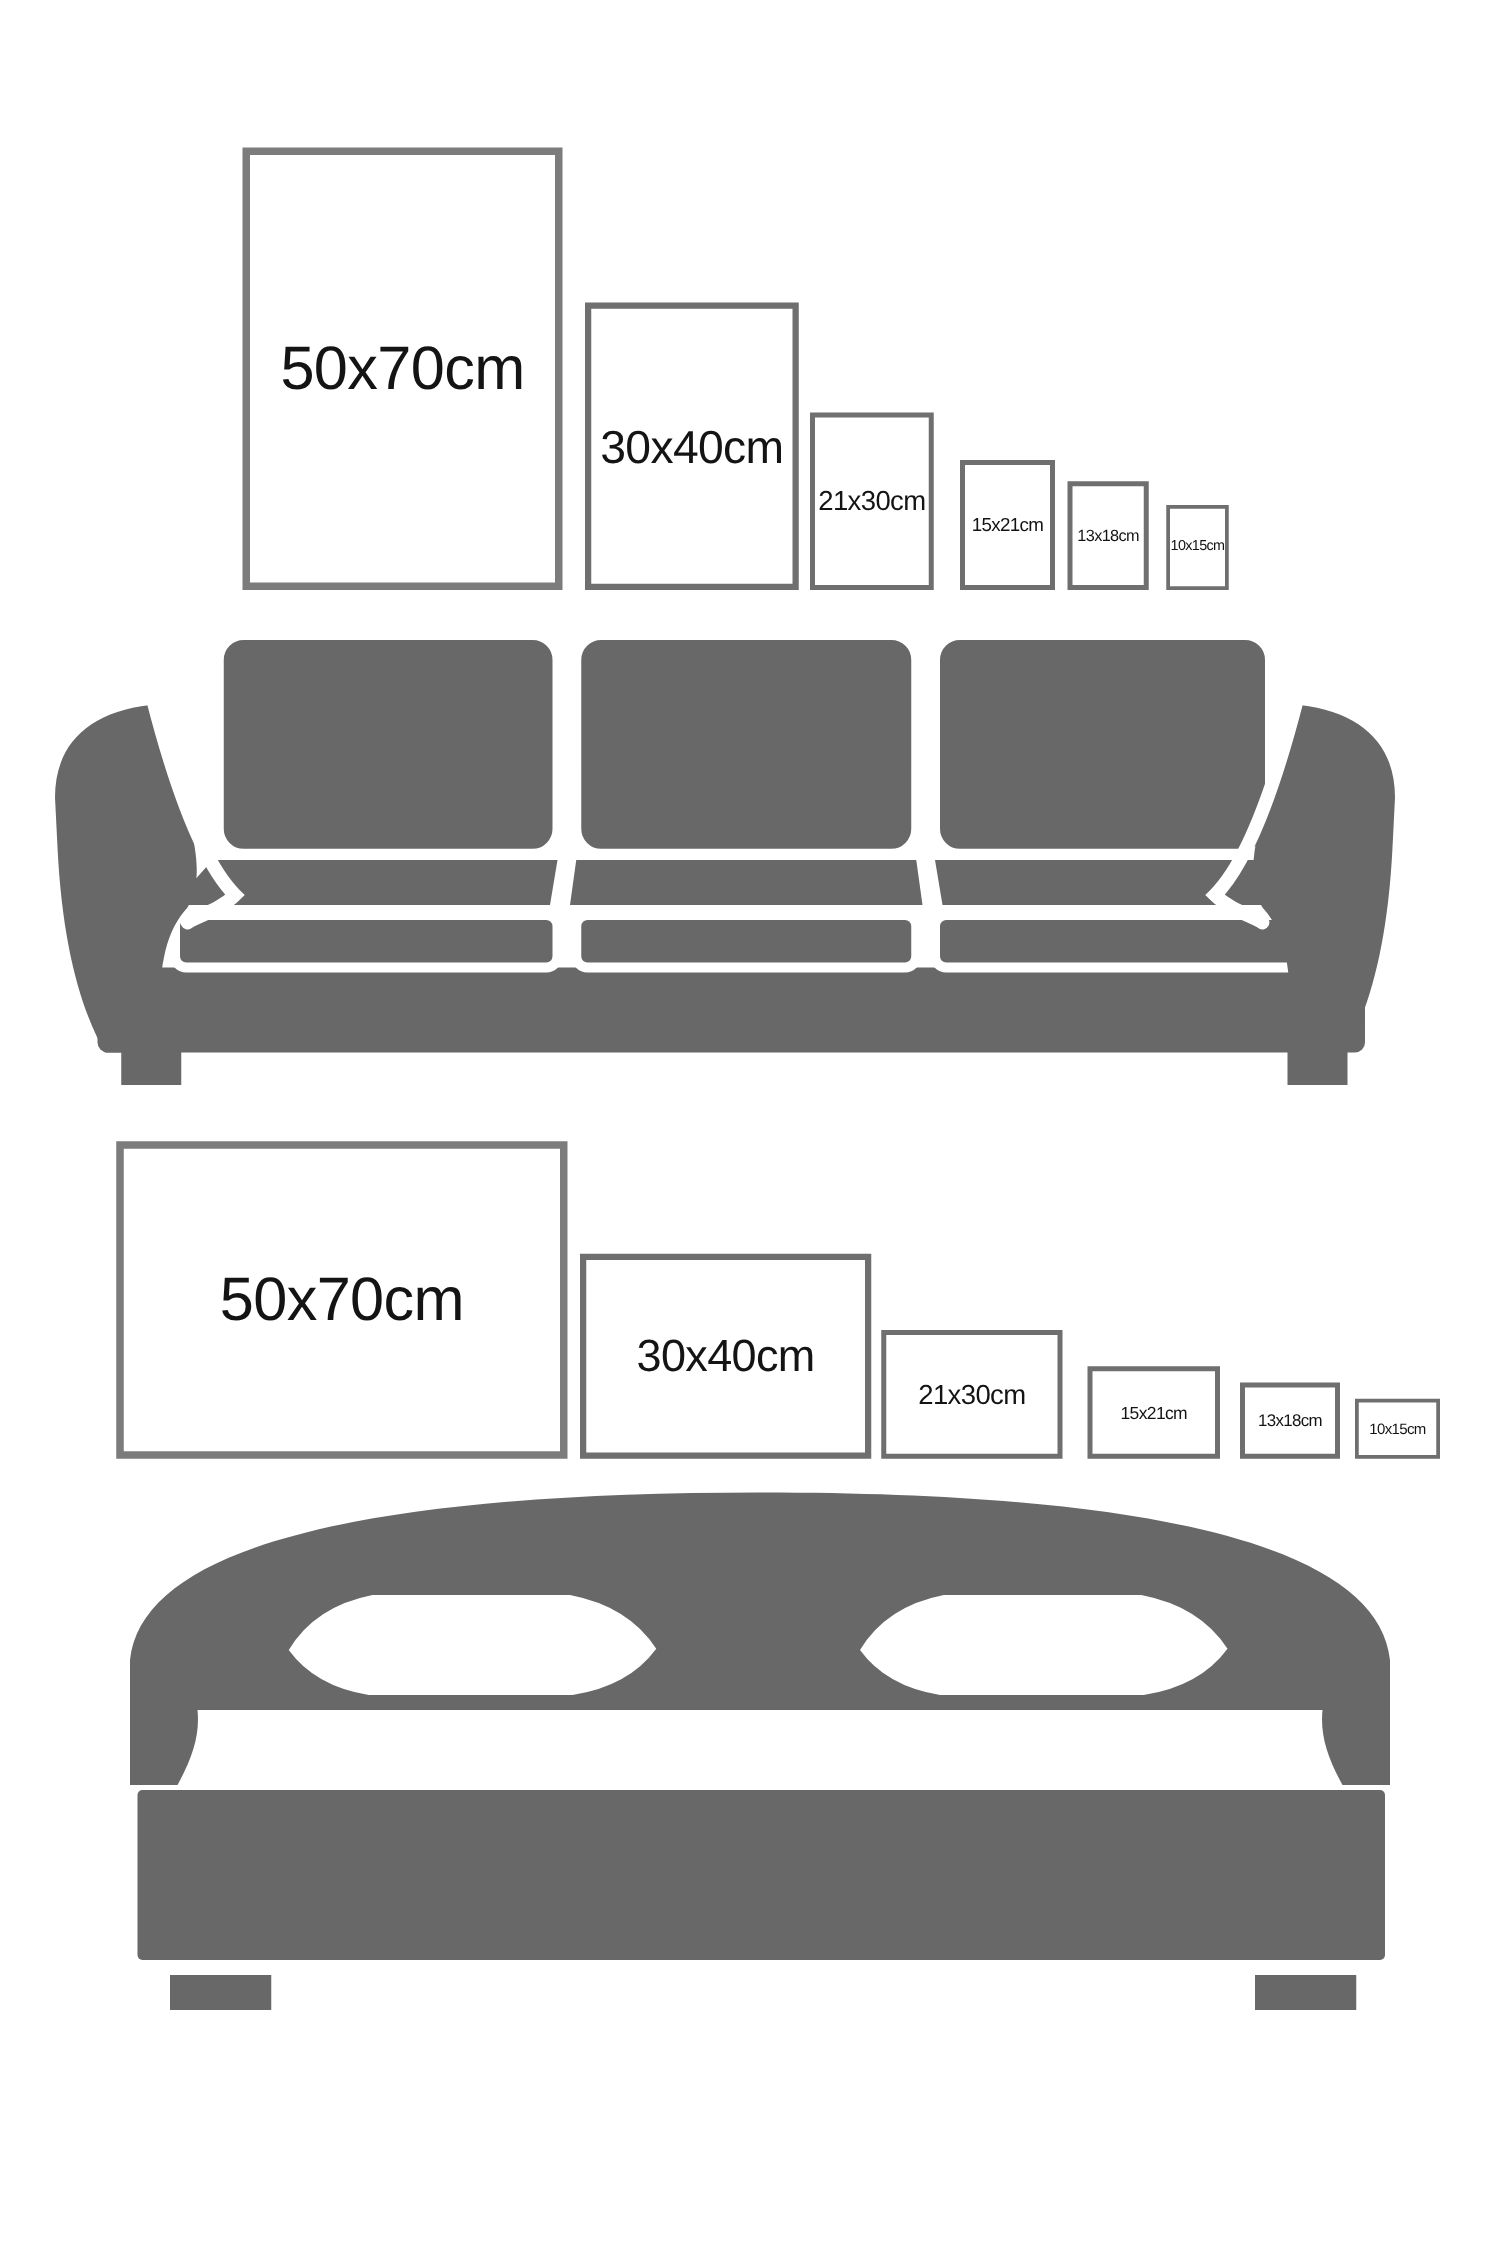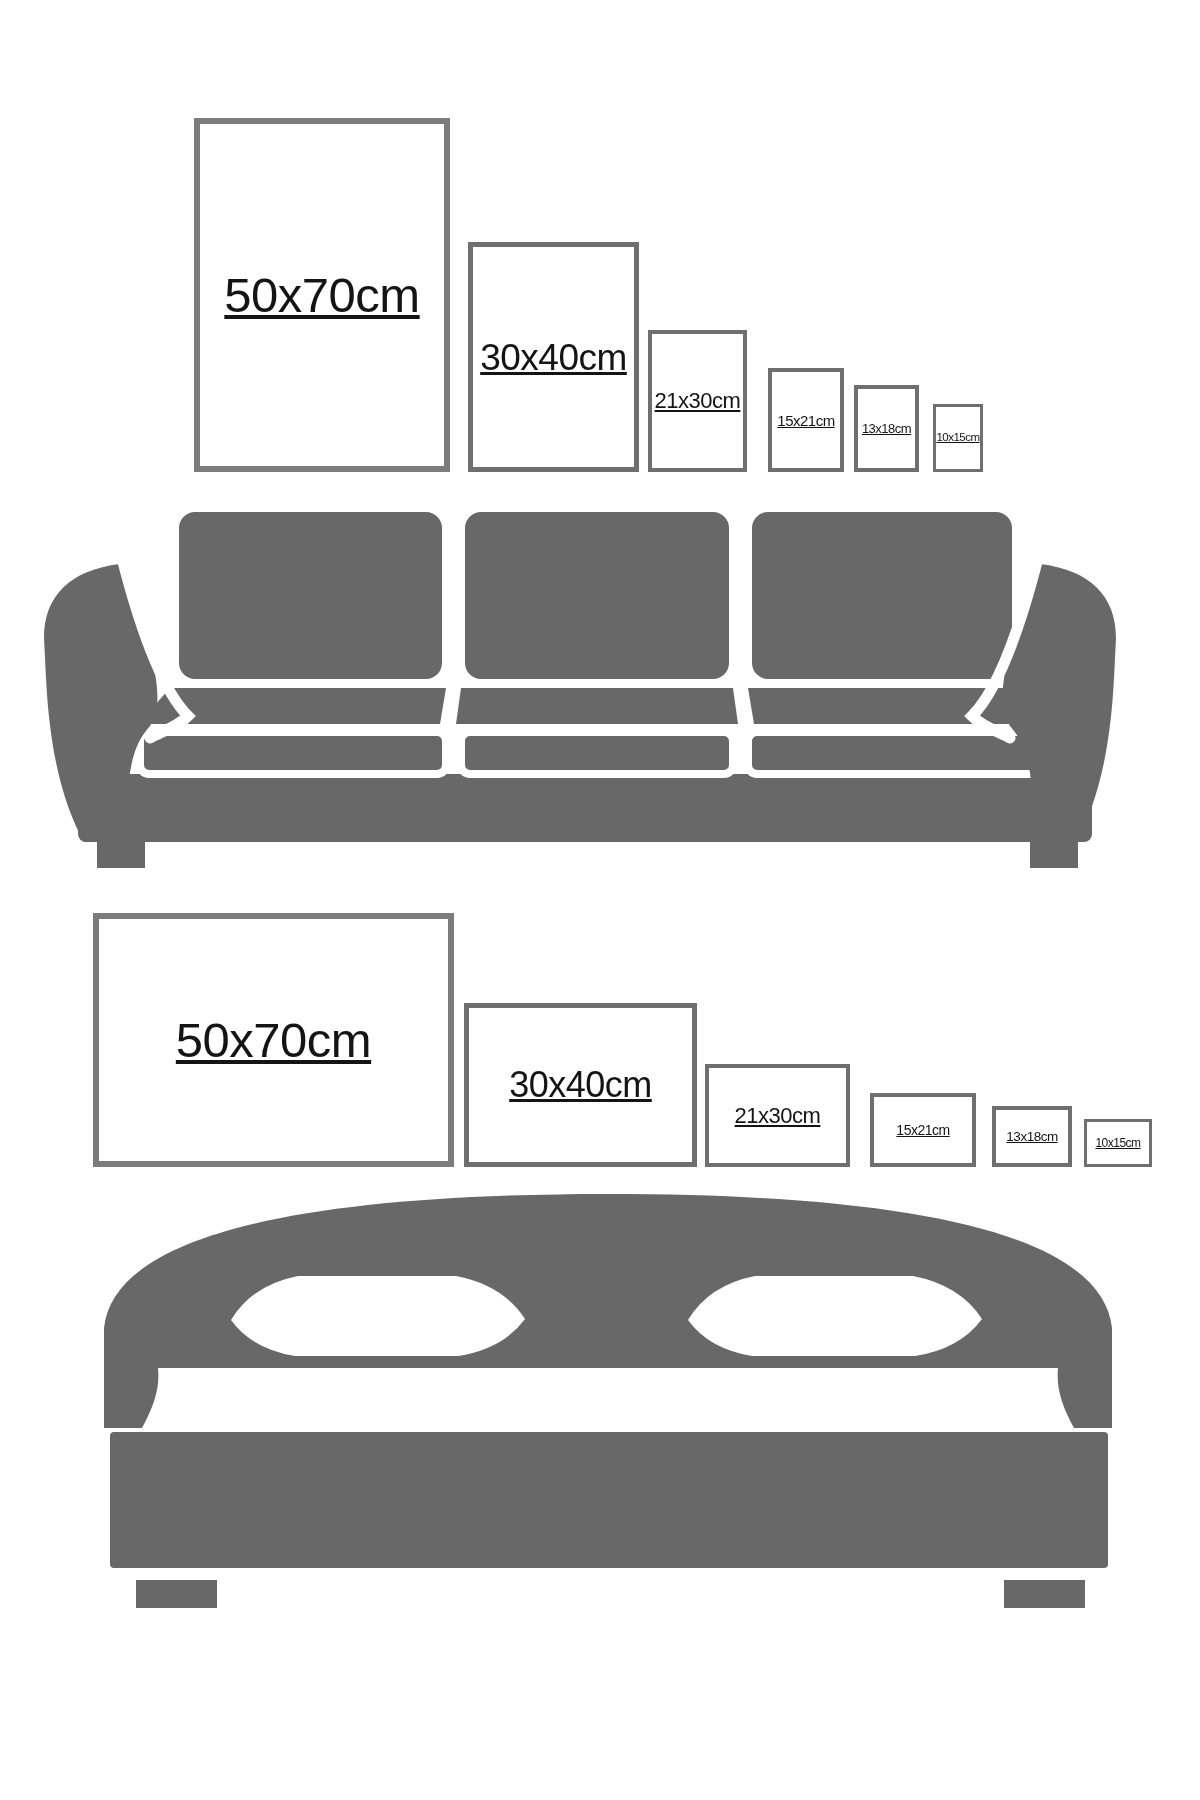--- a/index.html
+++ b/index.html
@@ -22,21 +22,20 @@
     border-color: var(--frame_border_small, #6f6f6f);
     display: flex;
     align-items: center;
     justify-content: center;
   }
   .frame-label {
     color: var(--label, #141414);
     white-space: nowrap;
     line-height: 1;
     letter-spacing: -0.5px;
-    text-decoration: underline;
   }
 
   
   .ft1 { left: 194px; top: 118px; width: 256px; height: 354px; border-width: 6px; font-size: 49px;  border-color: var(--frame_border_large, #7c7c7c); }
   .ft2 { left: 468px; top: 242px; width: 171px; height: 230px; border-width: 5px; font-size: 37px; }
   .ft3 { left: 648px; top: 330px; width:  99px; height: 142px; border-width: 4px; font-size: 22px; }
   .ft4 { left: 768px; top: 368px; width:  76px; height: 104px; border-width: 4px; font-size: 15px; }
   .ft5 { left: 854px; top: 385px; width:  65px; height:  87px; border-width: 4px; font-size: 13px; }
   .ft6 { left: 933px; top: 404px; width:  50px; height:  68px; border-width: 3px; font-size: 11.5px; }
 

